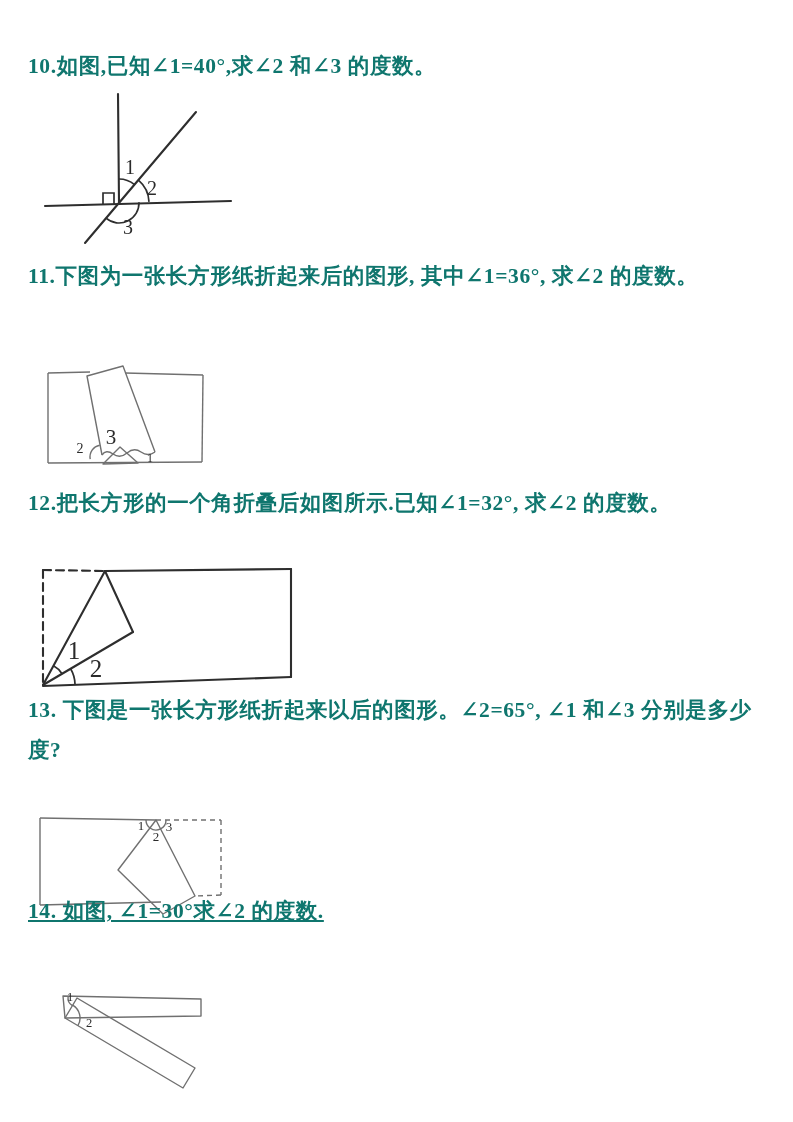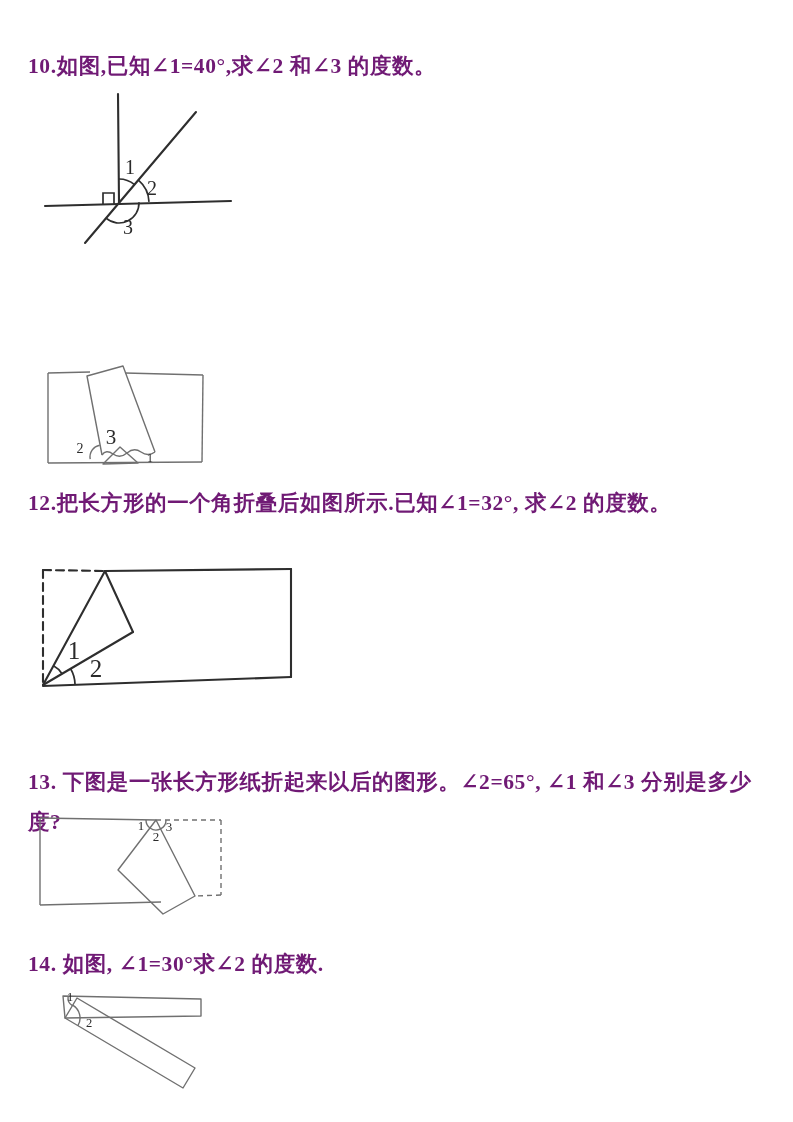--- a/index.html
+++ b/index.html
@@ -1,38 +1,38 @@
 <!DOCTYPE html>
 <html><head>
 <meta charset="utf-8">
 <style>
   html,body{margin:0;padding:0;background:#ffffff;}
   .page{
     position:relative;
     width:788px;height:1122px;
     background:#ffffff;
     font-family:"Liberation Serif","DejaVu Serif",serif;
-    color:#701a75;
+    color:#0f766e;
     overflow:hidden;
   }
   .q{
     position:absolute;
     left:28px;
     width:750px;
     margin:0;
     font-size:21.5px;
     line-height:40px;
     letter-spacing:0.6px;
     font-weight:600;
   }
   .q10{top:46px;}
   .q11{top:256px;}
   .q12{top:483px;}
-  .q13{top:762px;}
-  .q14{top:944px;}
+  .q13{top:690px;}
+  .q14{top:891px;text-decoration:underline;}
   svg.fig{position:absolute;overflow:visible;}
   .fig10{left:35px;top:90px;}
   .fig11{left:45px;top:358px;}
   .fig12{left:35px;top:563px;}
   .fig13{left:35px;top:812px;}
   .fig14{left:55px;top:985px;}
   .dark{stroke:#2e2e2e;stroke-width:2.1;fill:none;stroke-linecap:round;}
   .darkthin{stroke:#2e2e2e;stroke-width:1.7;fill:none;}
   .light{stroke:#707070;stroke-width:1.4;fill:none;stroke-linejoin:round;}
   .dashD{stroke-dasharray:8 5;}
@@ -57,20 +57,21 @@
     </g>
     <polyline class="darkthin" points="68,114 68,103 79,103 79,114"></polyline>
     <path class="darkthin" d="M 84 89 A 24 24 0 0 1 99.5 94.7"></path>
     <path class="darkthin" d="M 103.4 90.1 A 30 30 0 0 1 114 111.9"></path>
     <path class="darkthin" d="M 71 128.2 A 20 20 0 0 0 104 112.3"></path>
     <text class="flabel" x="95" y="84" font-size="20">1</text>
     <text class="flabel" x="117" y="105" font-size="20">2</text>
     <text class="flabel" x="93" y="144" font-size="20">3</text>
   </svg>
 
+  <p class="q q11">11.下图为一张长方形纸折起来后的图形, 其中∠1=36°, 求∠2 的度数。</p>
   <svg class="fig fig11" width="165" height="114" viewBox="0 0 165 114">
     <g>
       <line class="light" x1="3" y1="15" x2="3" y2="105"></line>
       <line class="light" x1="3" y1="15" x2="45" y2="14"></line>
       <line class="light" x1="80" y1="15" x2="158" y2="17"></line>
       <line class="light" x1="158" y1="17" x2="157" y2="104"></line>
       <line class="light" x1="3" y1="105" x2="157" y2="104"></line>
     </g>
     <g>
       <path class="light" d="M 57 97 L 42 18 L 78 8 L 110 94"></path>

